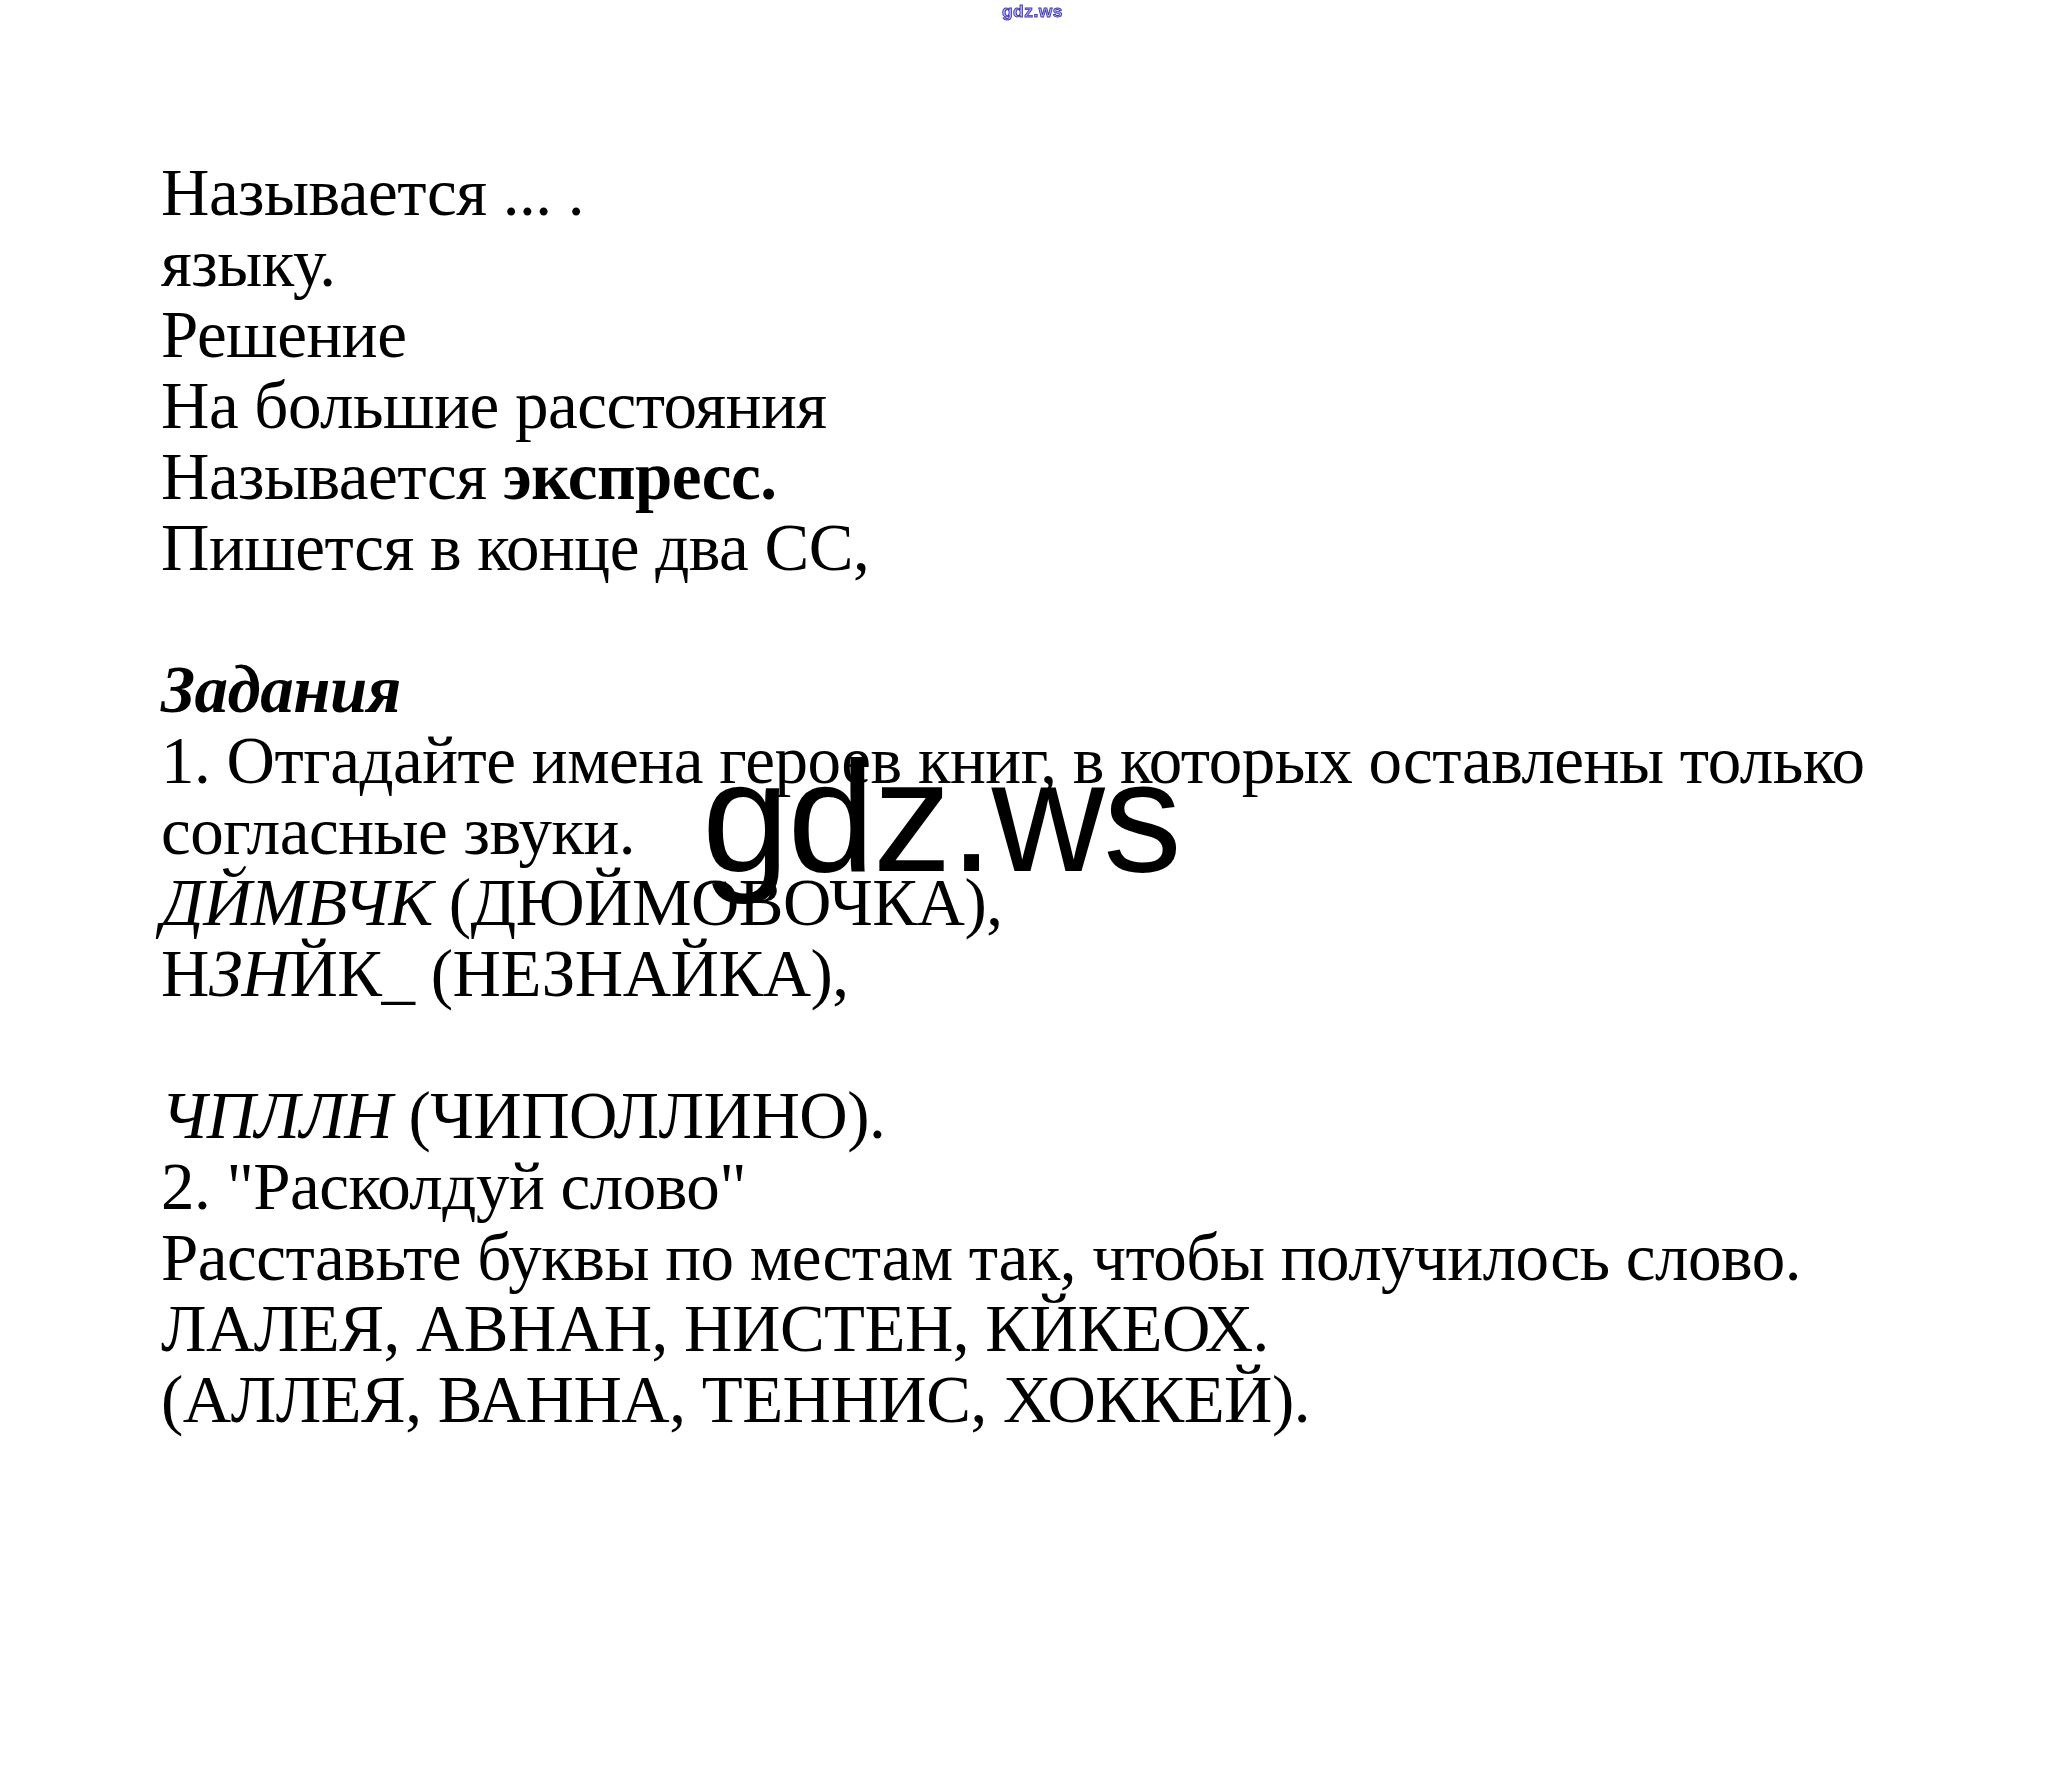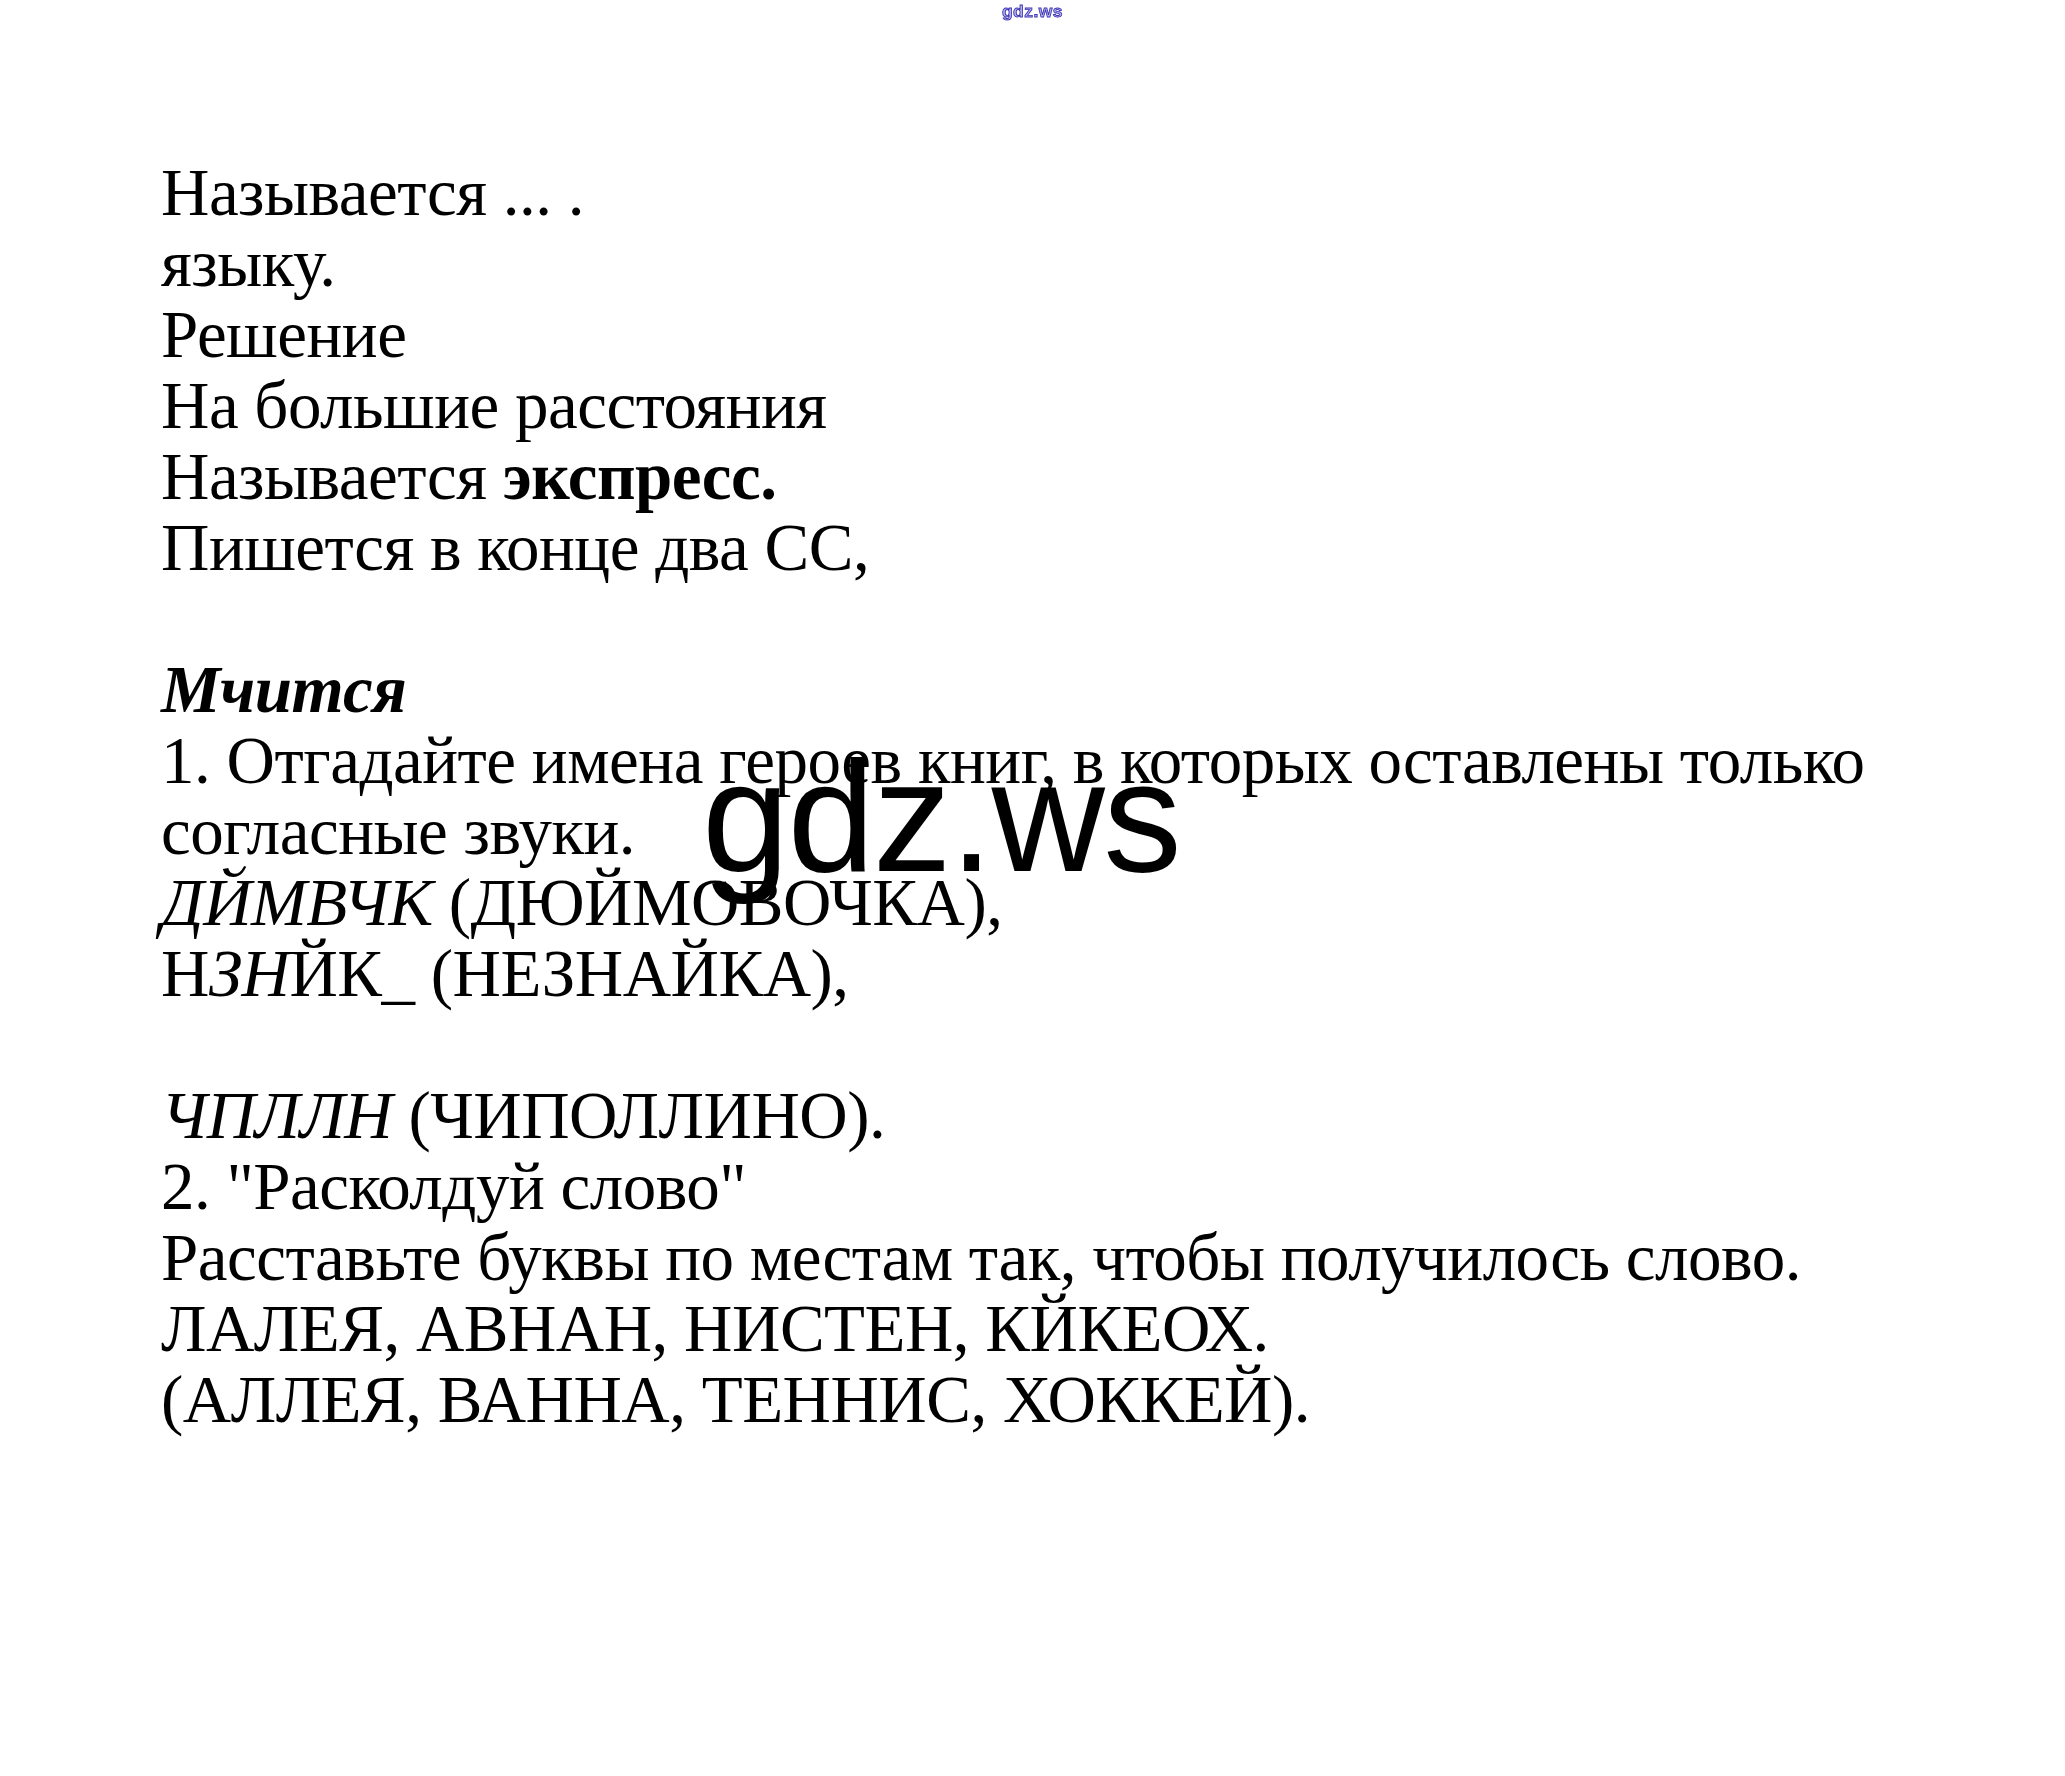--- a/index.html
+++ b/index.html
@@ -62,21 +62,21 @@
 <div class="wm-center" style="color: rgb(0, 0, 0);">gdz.ws</div>
 
 <div class="content" id="content" style="color: rgb(0, 0, 0);">
     <div class="line"><span class="">Называется ... .</span></div>
     <div class="line"><span class="">языку.</span></div>
     <div class="line center"><span class="">Решение</span></div>
     <div class="line"><span class="">На большие расстояния</span></div>
     <div class="line"><span class="">Называется </span><span class="seg-b ">экспресс.</span></div>
     <div class="line"><span class="">Пишется в конце два СС,</span></div>
     <div class="line">&nbsp;</div>
-    <div class="line"><span class="seg-b seg-i">Мчится</span></div>
+    <div class="line"><span class="seg-b seg-i">Задания</span></div>
     <div class="line"><span class="">1. Отгадайте имена героев книг, в которых оставлены только</span></div>
     <div class="line"><span class="">согласные звуки.</span></div>
     <div class="line"><span class="seg-i">ДЙМВЧК</span><span class=""> (ДЮЙМОВОЧКА),</span></div>
     <div class="line"><span class="">Н</span><span class="seg-i">ЗН</span><span class="">ЙК_ (НЕЗНАЙКА),</span></div>
     <div class="line">&nbsp;</div>
     <div class="line"><span class="seg-i">ЧПЛЛН</span><span class=""> (ЧИПОЛЛИНО).</span></div>
     <div class="line"><span class="">2. "Расколдуй слово"</span></div>
     <div class="line"><span class="">Расставьте буквы по местам так, чтобы получилось слово.</span></div>
     <div class="line"><span class="">ЛАЛЕЯ, АВНАН, НИСТЕН, КЙКЕОХ.</span></div>
     <div class="line"><span class="">(АЛЛЕЯ, ВАННА, ТЕННИС, ХОККЕЙ).</span></div>

